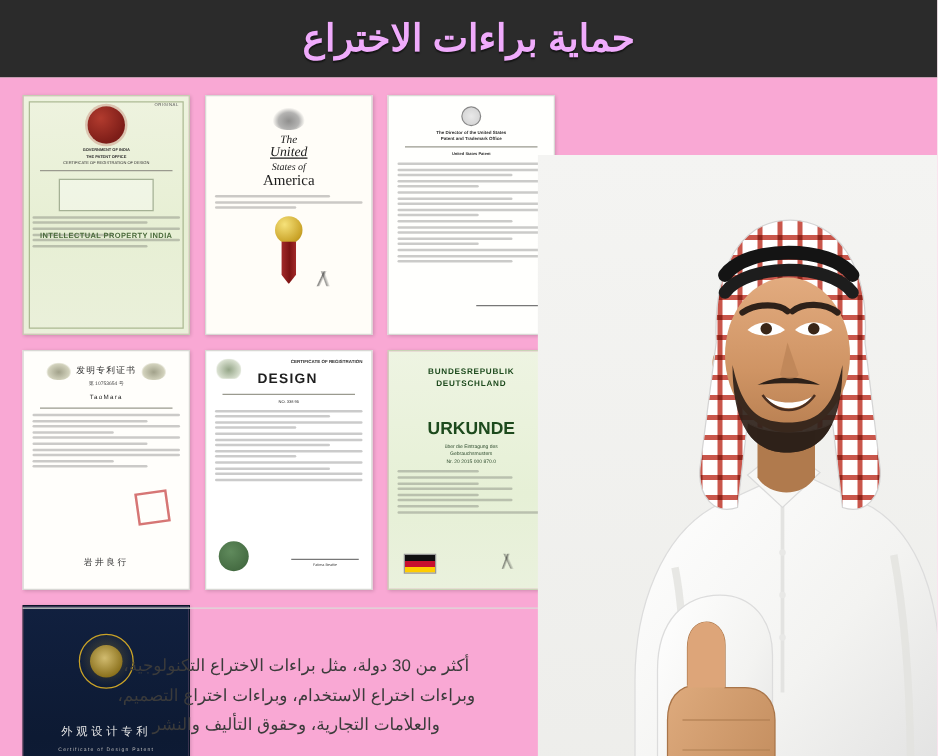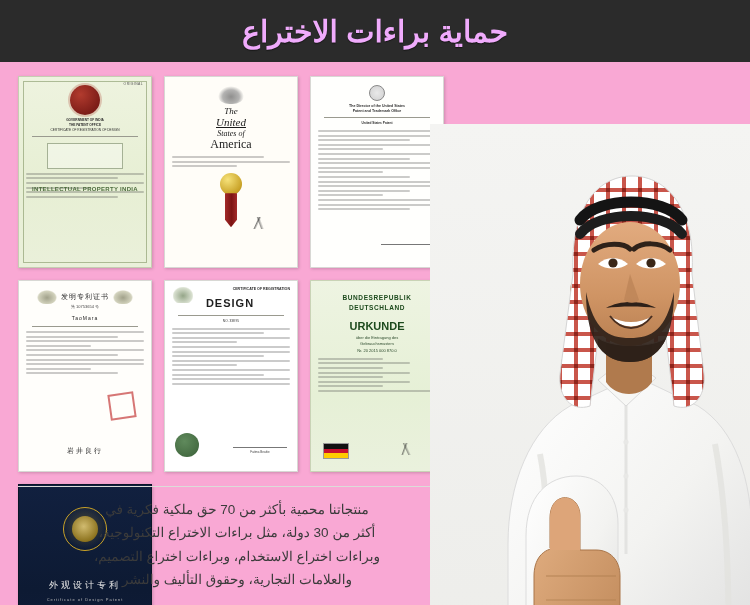--- a/index.html
+++ b/index.html
@@ -235,22 +235,22 @@
   
   .cert-de {
     background: linear-gradient(180deg,#eef4e2 0%, #e6f0d6 60%, #eaf1dd 100%);
     border: 1px solid #c9d3b6;
   }
   .cert-de .de-title {
     text-align: center; font-size: 6.5px; font-weight: bold;
     color: #1d4a1d; letter-spacing: .6px; margin-top: 6px;
   }
   .cert-de .urkunde {
-    text-align: center; font-size: 11px; font-weight: bold;
-    color: #1d4a1d; margin-top: 5px;
+    text-align: center; font-size: 14px; font-weight: bold;
+    color: #1d4a1d; margin-top: 19px;
   }
   .cert-de .de-sub { text-align: center; font-size: 4px; color: #2c4a2c; }
   .cert-de .flag {
     position: absolute; left: 12px; bottom: 12px;
     width: 26px; height: 16px;
     background: linear-gradient(180deg,#111 0 33%, #c8102e 33% 66%, #ffcc00 66% 100%);
     border: .5px solid #999;
   }
   .cert-de .de-sig {
     position: absolute; right: 14px; bottom: 16px; width: 44px; height: 12px;
@@ -479,21 +479,20 @@
         <div class="cn-big">外观设计专利</div>
         <div class="cn-small">Certificate of Design Patent</div>
 
       </div>
 
     </div>
 
     <div class="sep"></div>
 
     <div class="caption">
-      <div>منتجاتنا محمية بأكثر من 70 حق ملكية فكرية في</div>
       <div>أكثر من 30 دولة، مثل براءات الاختراع التكنولوجية،</div>
       <div>وبراءات اختراع الاستخدام، وبراءات اختراع التصميم،</div>
       <div>والعلامات التجارية، وحقوق التأليف والنشر</div>
     </div>
 
     <div class="person">
       <svg width="320" height="543" viewBox="0 0 320 543">
         <defs>
           <linearGradient id="thobe" x1="0" y1="0" x2="1" y2="1">
             <stop offset="0%" stop-color="#ffffff"></stop>

